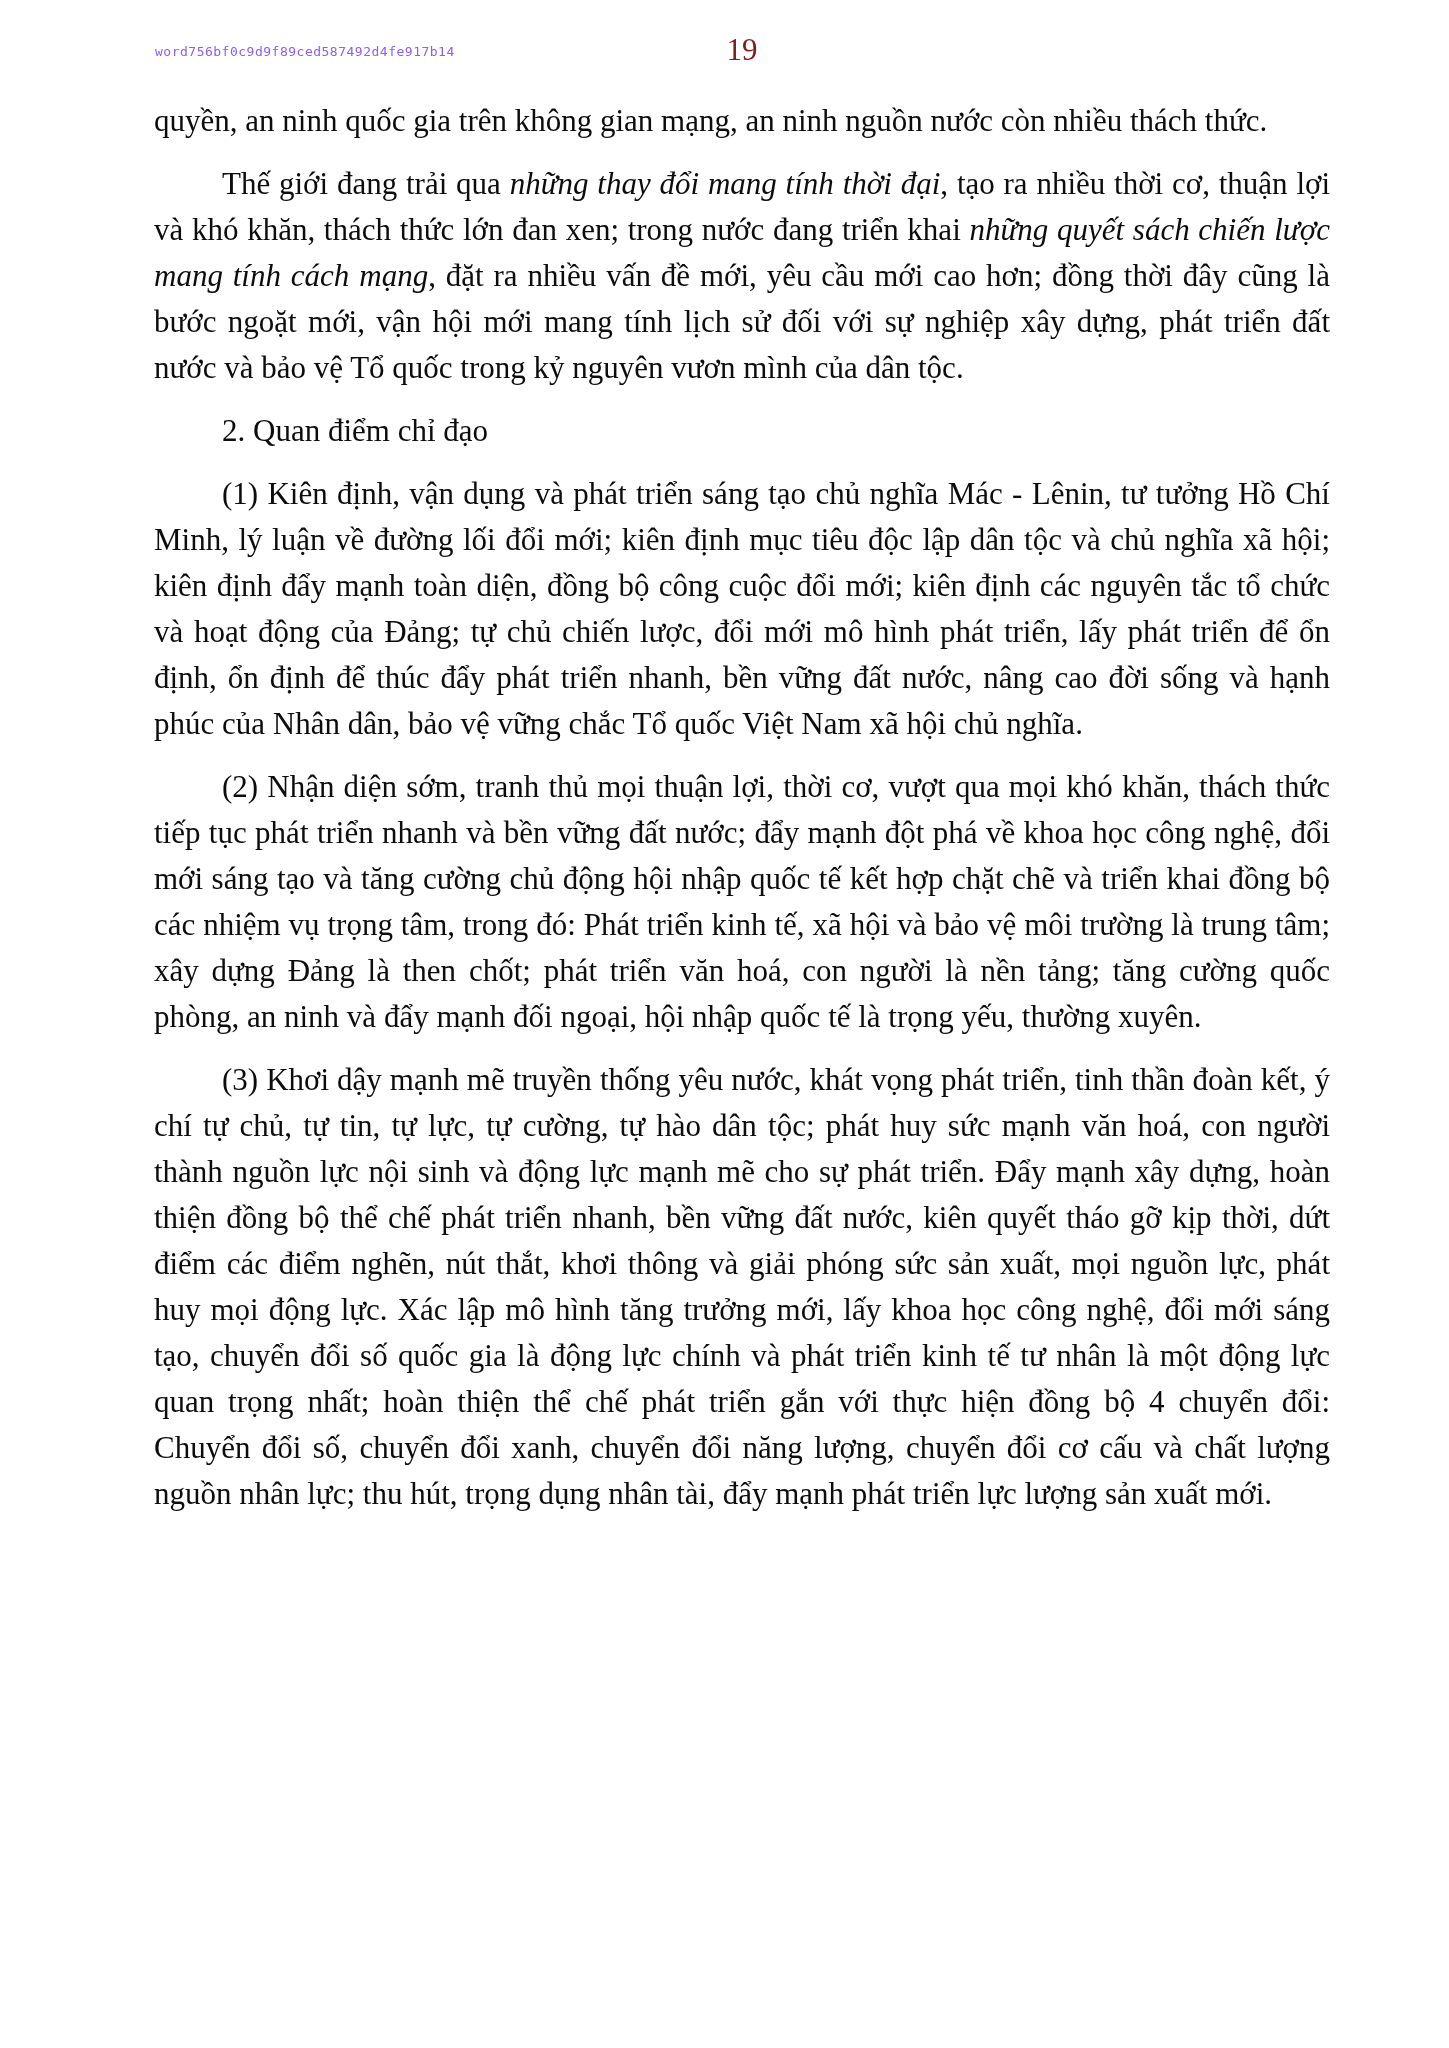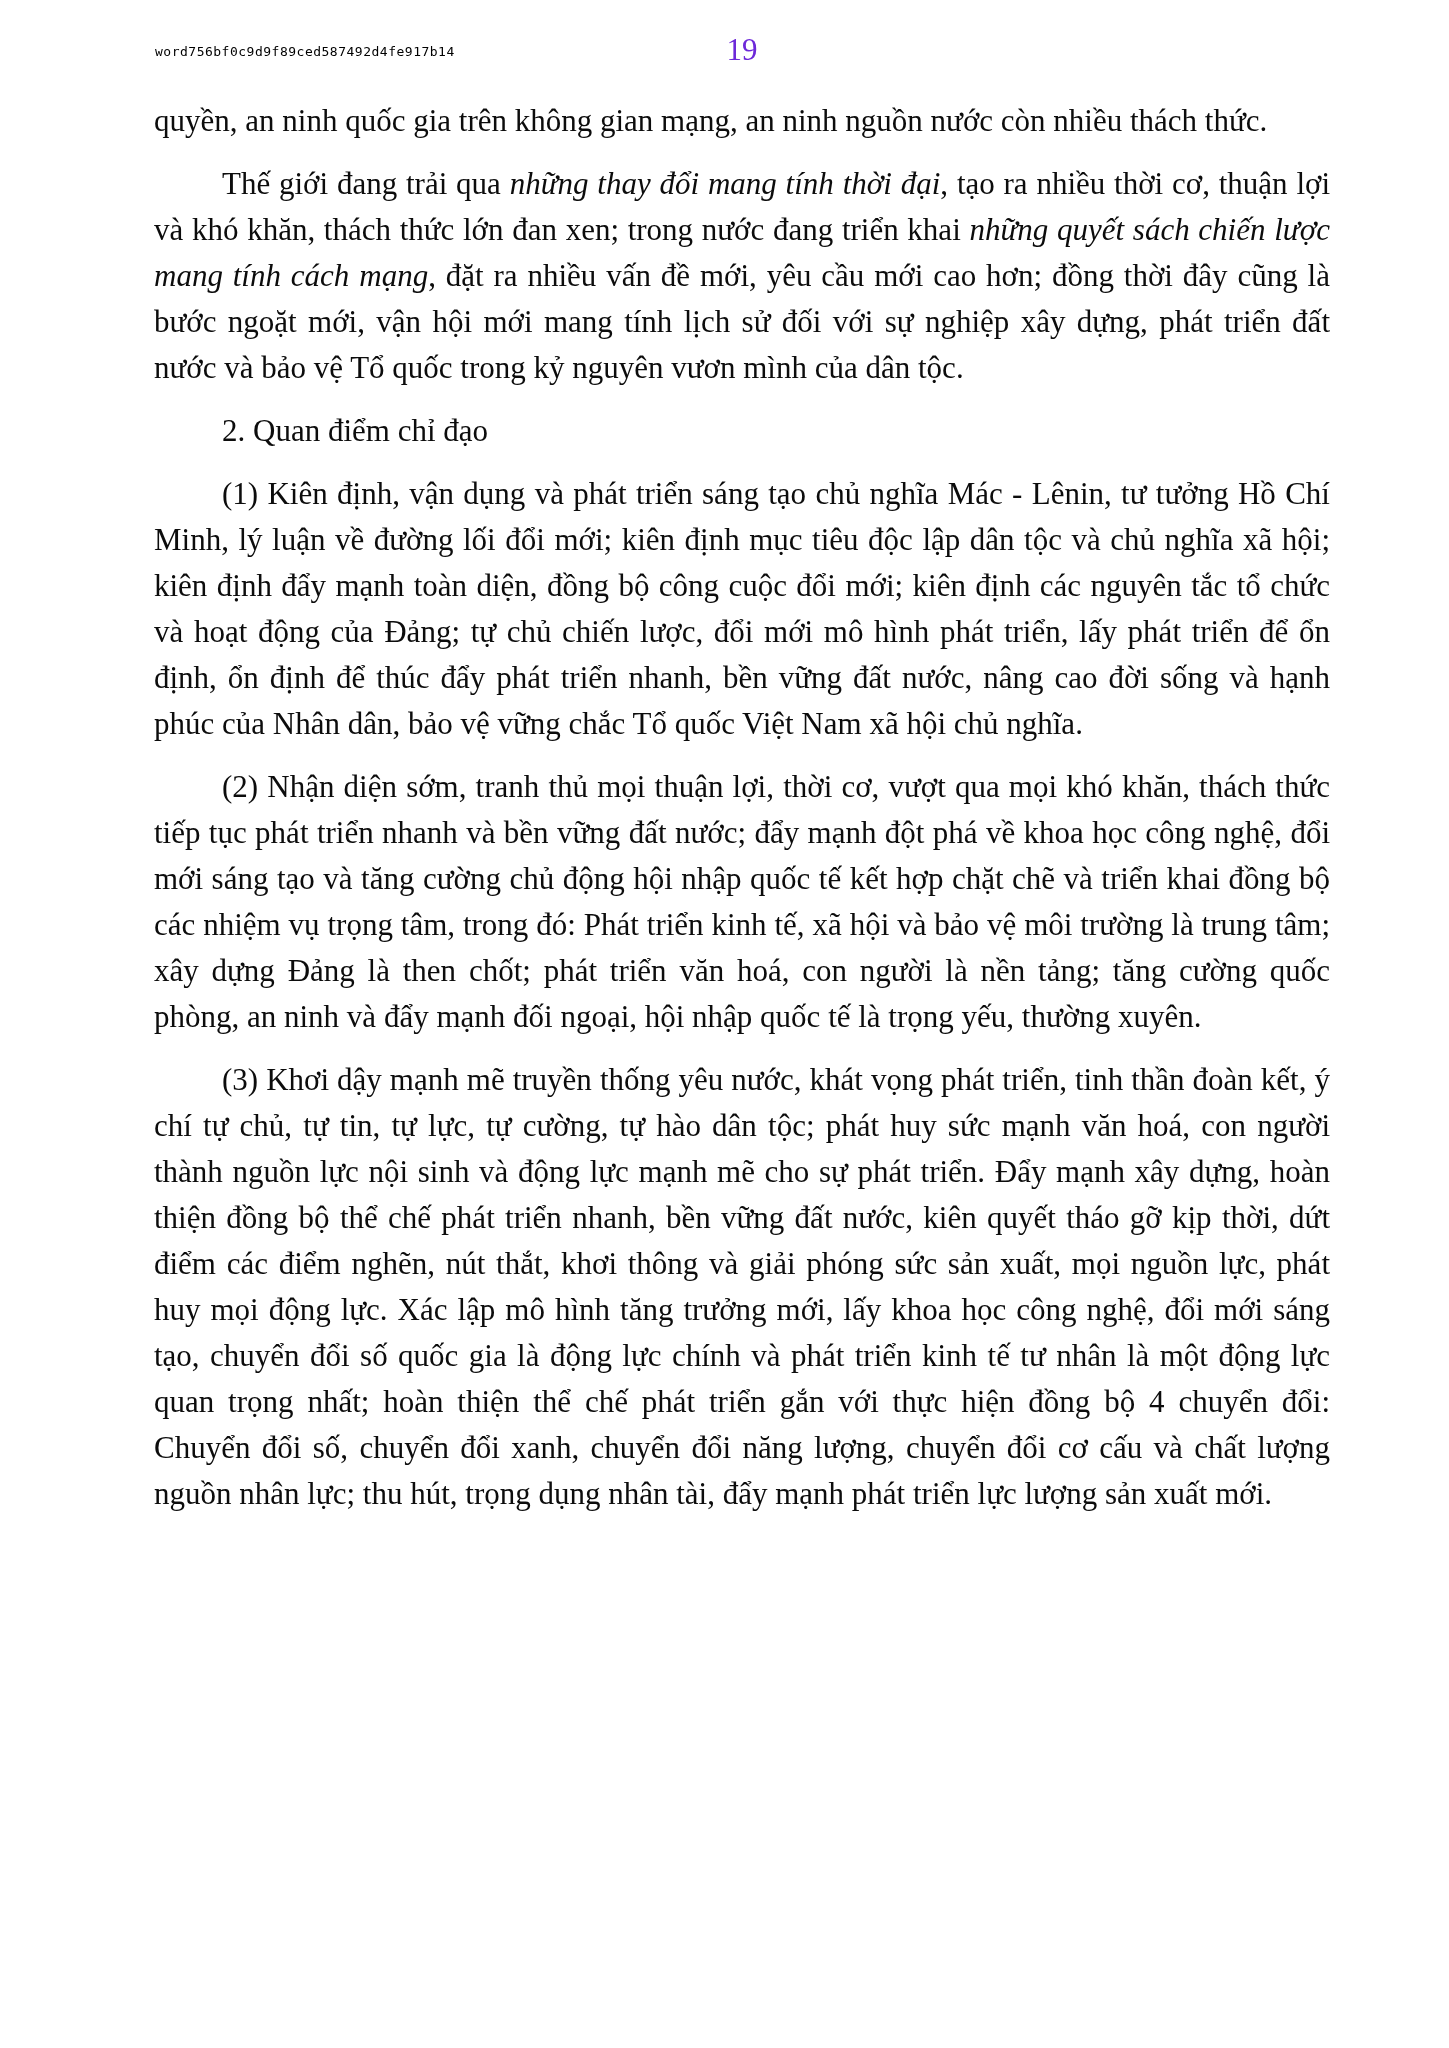--- a/index.html
+++ b/index.html
@@ -16,30 +16,30 @@
     font-family: "Liberation Serif", serif;
     color: #0c0c0c;
   }
   .header-watermark {
     position: absolute;
     left: 155px;
     top: 44px;
     font-family: "DejaVu Sans Mono", monospace;
     font-size: 13px;
     letter-spacing: 0.5px;
-    color: #000000;
+    color: #8b5cf6;
   }
   .page-number {
     position: absolute;
     left: 154px;
     top: 32px;
     width: 1176px;
     text-align: center;
     font-size: 31px;
-    color: #6d28d9;
+    color: #7f1d1d;
   }
   .content {
     position: absolute;
     left: 154px;
     top: 90px;
     width: 1176px;
     margin-top: 8px;
   }
   .content p {
     margin: 0 0 17px 0;

